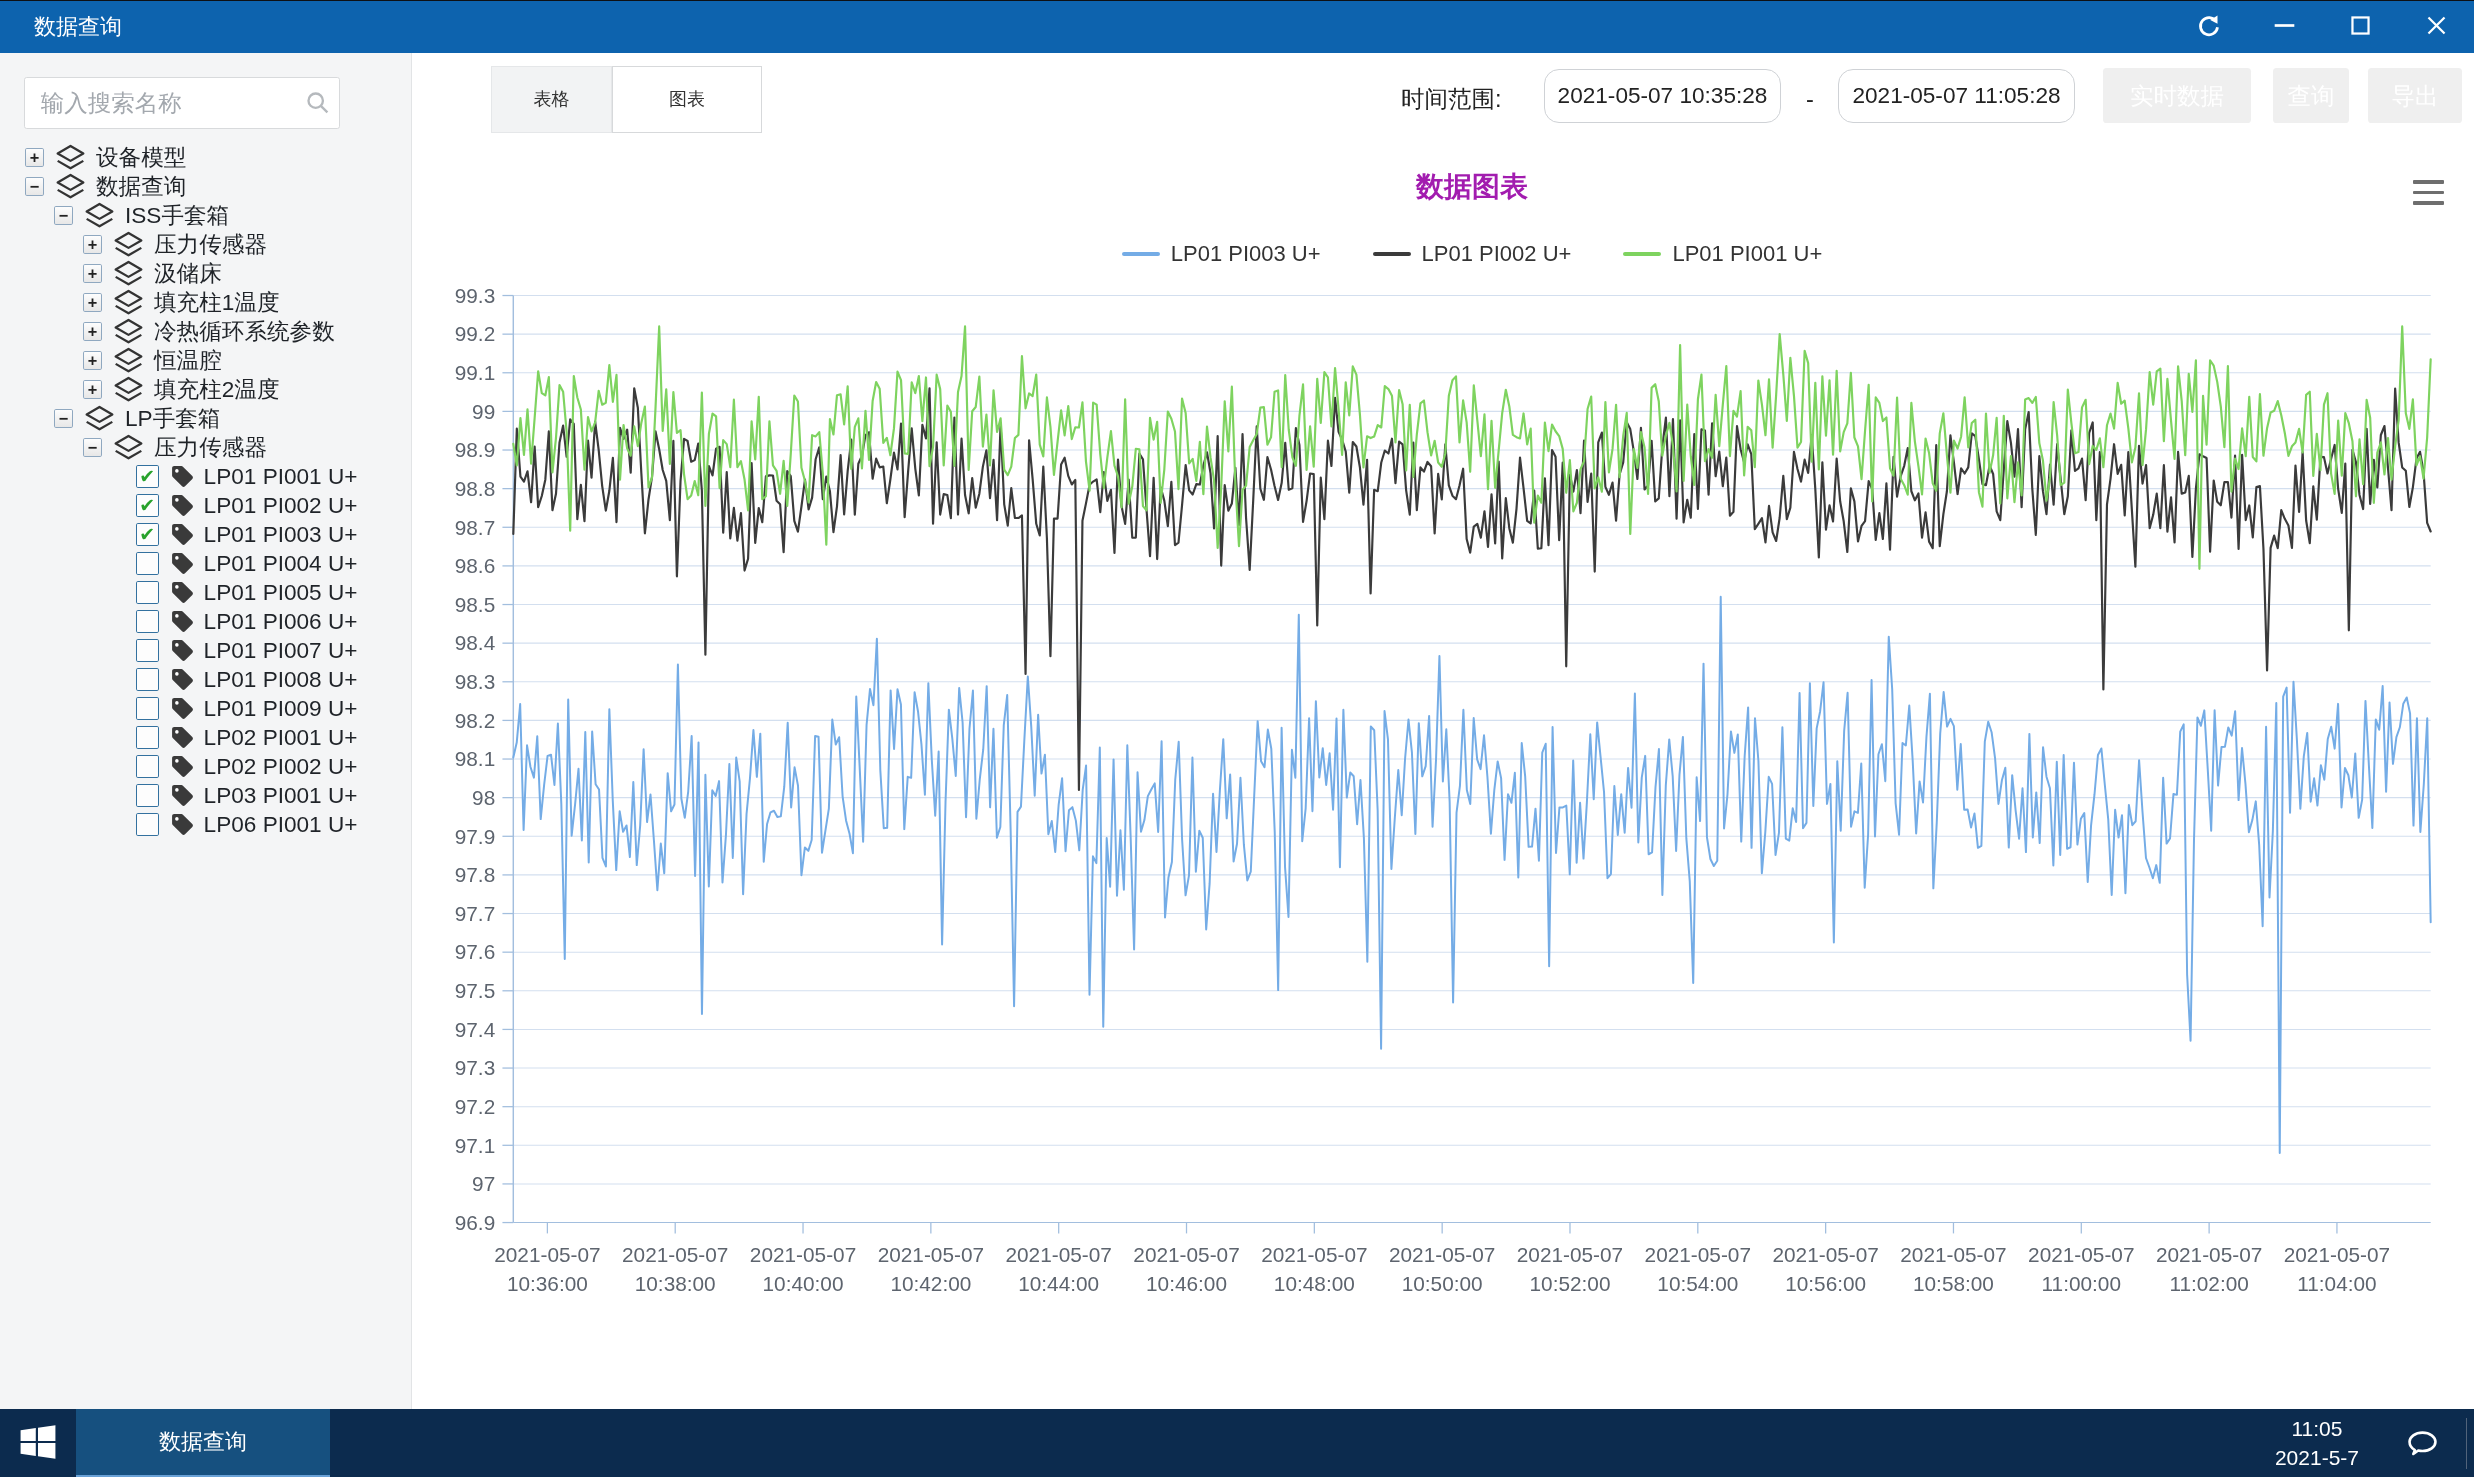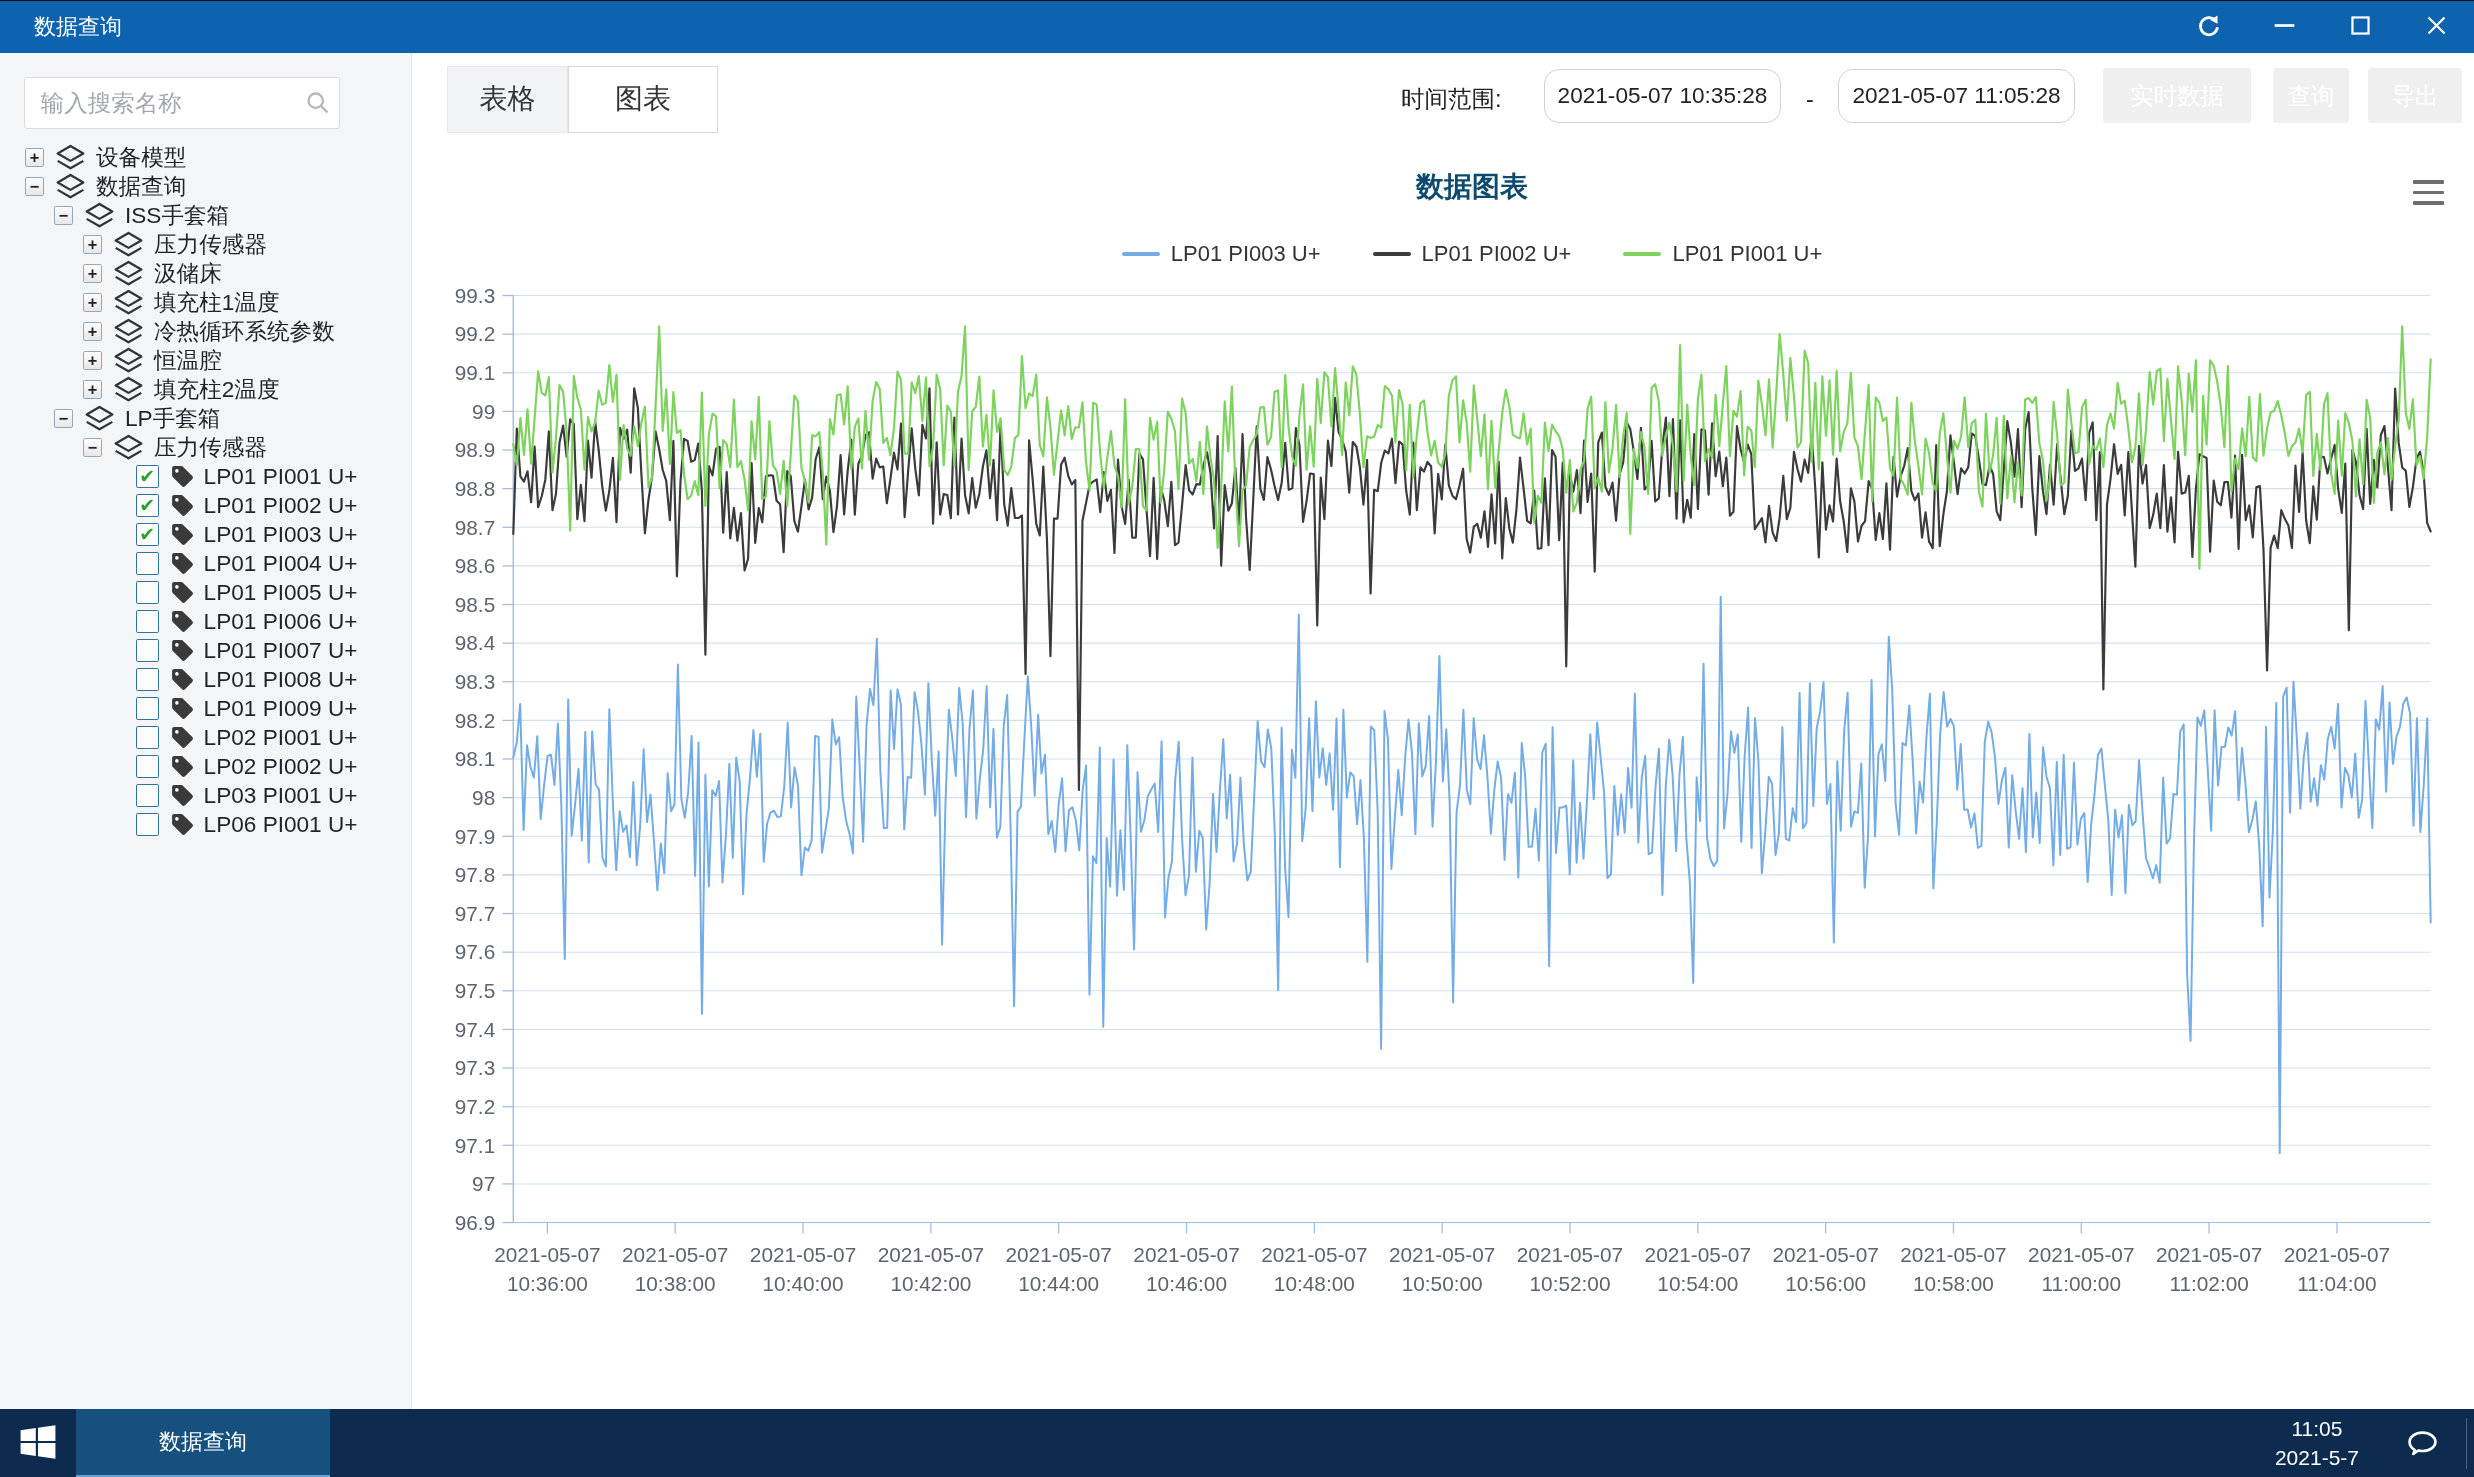--- a/index.html
+++ b/index.html
@@ -28,33 +28,33 @@
   .exp{width:19px;height:19px;box-sizing:border-box;border:0.9px solid #8fa8c0;background:linear-gradient(#fdfdfd,#e7e7e7);
     border-radius:1.8px;display:flex;align-items:center;justify-content:center;font-size:16.3px;font-weight:700;color:#222;
     margin-right:10px;flex:0 0 auto;line-height:1;}
   .node-icon{margin-right:9px;flex:0 0 auto;display:flex;}
   .cb{width:22.6px;height:22.6px;box-sizing:border-box;border:1.8px solid #33719f;background:#fdfdfd;border-radius:1.8px;
     display:flex;align-items:center;justify-content:center;font-size:19px;font-weight:700;color:#28a22c;margin-right:11px;flex:0 0 auto;}
   .tag-icon{margin-right:9px;display:flex;flex:0 0 auto;}
 
   
   .main{position:absolute;left:412px;top:0;width:2063px;height:1356px;background:#fff;}
-  .tab{position:absolute;top:12.7px;height:67px;display:flex;align-items:center;justify-content:center;font-size:28px;color:#333;box-sizing:border-box;cursor:pointer;}
+  .tab{position:absolute;top:12.7px;height:67px;display:flex;align-items:center;justify-content:center;font-size:18px;color:#333;box-sizing:border-box;cursor:pointer;margin-left:44px;}
   .tab-table{left:35px;width:121px;background:#f2f3f4;border:0.9px solid #e5e7e9;}
   .tab-chart{left:156px;width:150px;background:#fff;border:0.9px solid #d7d9db;}
   .tr-label{position:absolute;left:989px;top:12.7px;height:67px;display:flex;align-items:center;font-size:23.5px;color:#222;text-align:center;}
   .time-input{position:absolute;top:16.3px;height:54px;width:237px;box-sizing:border-box;border:0.9px solid #cfd2d6;border-radius:15px;
     background:#fff;font-size:22.6px;color:#222;text-align:center;font-family:inherit;outline:none;}
   #ti1{left:1132px;} #ti2{left:1426px;}
   .dash{position:absolute;left:1369px;width:58px;top:12.7px;height:67px;display:flex;align-items:center;justify-content:center;font-size:23.5px;color:#222;}
   .btn{position:absolute;top:15.4px;height:55px;border:none;border-radius:3.6px;color:#fff;font-size:23.5px;
     display:flex;align-items:center;justify-content:center;font-family:inherit;cursor:pointer;}
   #btn-realtime{left:1691px;width:148px;} #btn-query{left:1861px;width:76px;} #btn-export{left:1956px;width:94px;}
 
-  .chart-title{position:absolute;left:101px;width:1918px;top:115px;text-align:center;font-size:28px;font-weight:700;color:#0c4a6e;}
+  .chart-title{position:absolute;left:101px;width:1918px;top:115px;text-align:center;font-size:28px;font-weight:700;color:#a21caf;}
   .hamburger{position:absolute;left:2001px;top:127px;width:31px;height:25px;display:flex;flex-direction:column;justify-content:space-between;cursor:pointer;}
   .hamburger div{height:3.6px;background:#6e6e6e;border-radius:0.9px;}
   .legend{position:absolute;left:101px;width:1918px;top:188px;display:flex;justify-content:center;gap:52px;align-items:center;}
   .legend-item{display:flex;align-items:center;gap:11px;font-size:22px;color:#333;cursor:pointer;}
   .legend-swatch{width:38px;height:4.5px;border-radius:2.3px;}
   #chartSvg{position:absolute;left:0;top:0;width:2063px;height:1356px;}
   #chartSvg text{font-size:23px;fill:#5d646e;}
 
   
   .taskbar{position:absolute;left:0;top:1409px;width:2475px;height:69px;background:#0c2b4e;}

